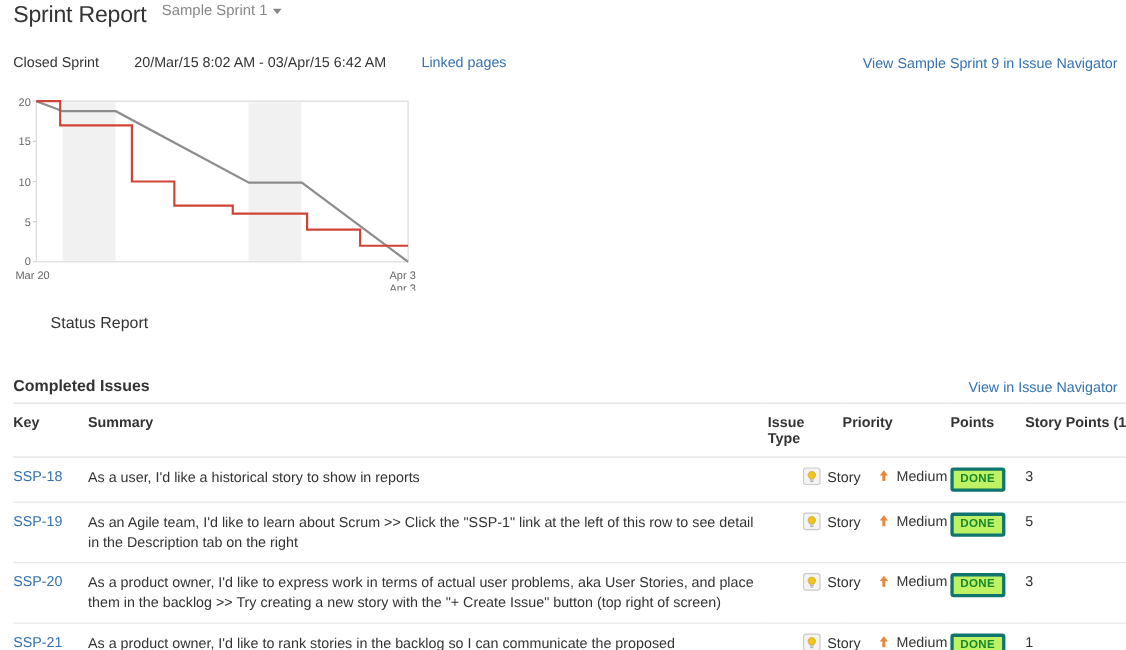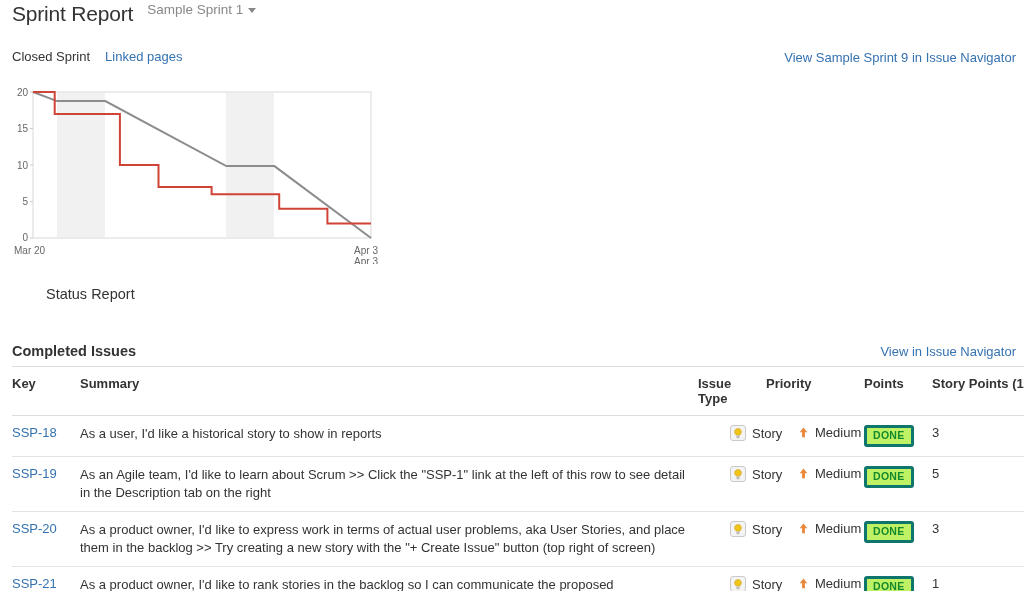--- a/index.html
+++ b/index.html
@@ -27,21 +27,21 @@
   }
   .caret-down {
     width: 0; height: 0; border-left: 4px solid transparent;
     border-right: 4px solid transparent; border-top: 5px solid #888;
     display: inline-block; position: relative; top: 1px;
   }
 
   
   .meta-row {
     position: absolute; left: 12px; top: 49px;
-    display: flex; align-items: center; gap: 15px;
+    display: flex; align-items: center; gap: 32px;
     font-size: 13px; color: #333;
   }
   .meta-dates { color: #333; }
   .link { color: #3572b0; text-decoration: none; cursor: pointer; }
   .nav-link-right {
     position: absolute; right: 8px; top: 50px;
     font-size: 13px; color: #3572b0; cursor: pointer;
   }
 
   
@@ -113,20 +113,21 @@
   <div class="header-row">
     <span class="page-title">Sprint Report</span>
     <span class="sprint-picker">
       <span>Sample Sprint 1</span>
       <span class="caret-down"></span>
     </span>
   </div>
 
   <div class="meta-row">
     <span>Closed Sprint</span>
+    <span class="meta-dates">20/Mar/15 8:02 AM - 03/Apr/15 6:42 AM</span>
     <span class="link">Linked pages</span>
   </div>
   <div class="nav-link-right">View Sample Sprint 9 in Issue Navigator</div>
 
   <div class="chart-wrap">
     <svg class="chart-svg" width="400" height="180" viewBox="0 0 400 180">
 
       <rect x="33" y="8" width="338" height="146" fill="#ffffff" stroke="#d8d8d8" stroke-width="1"></rect>
 
       <g>

